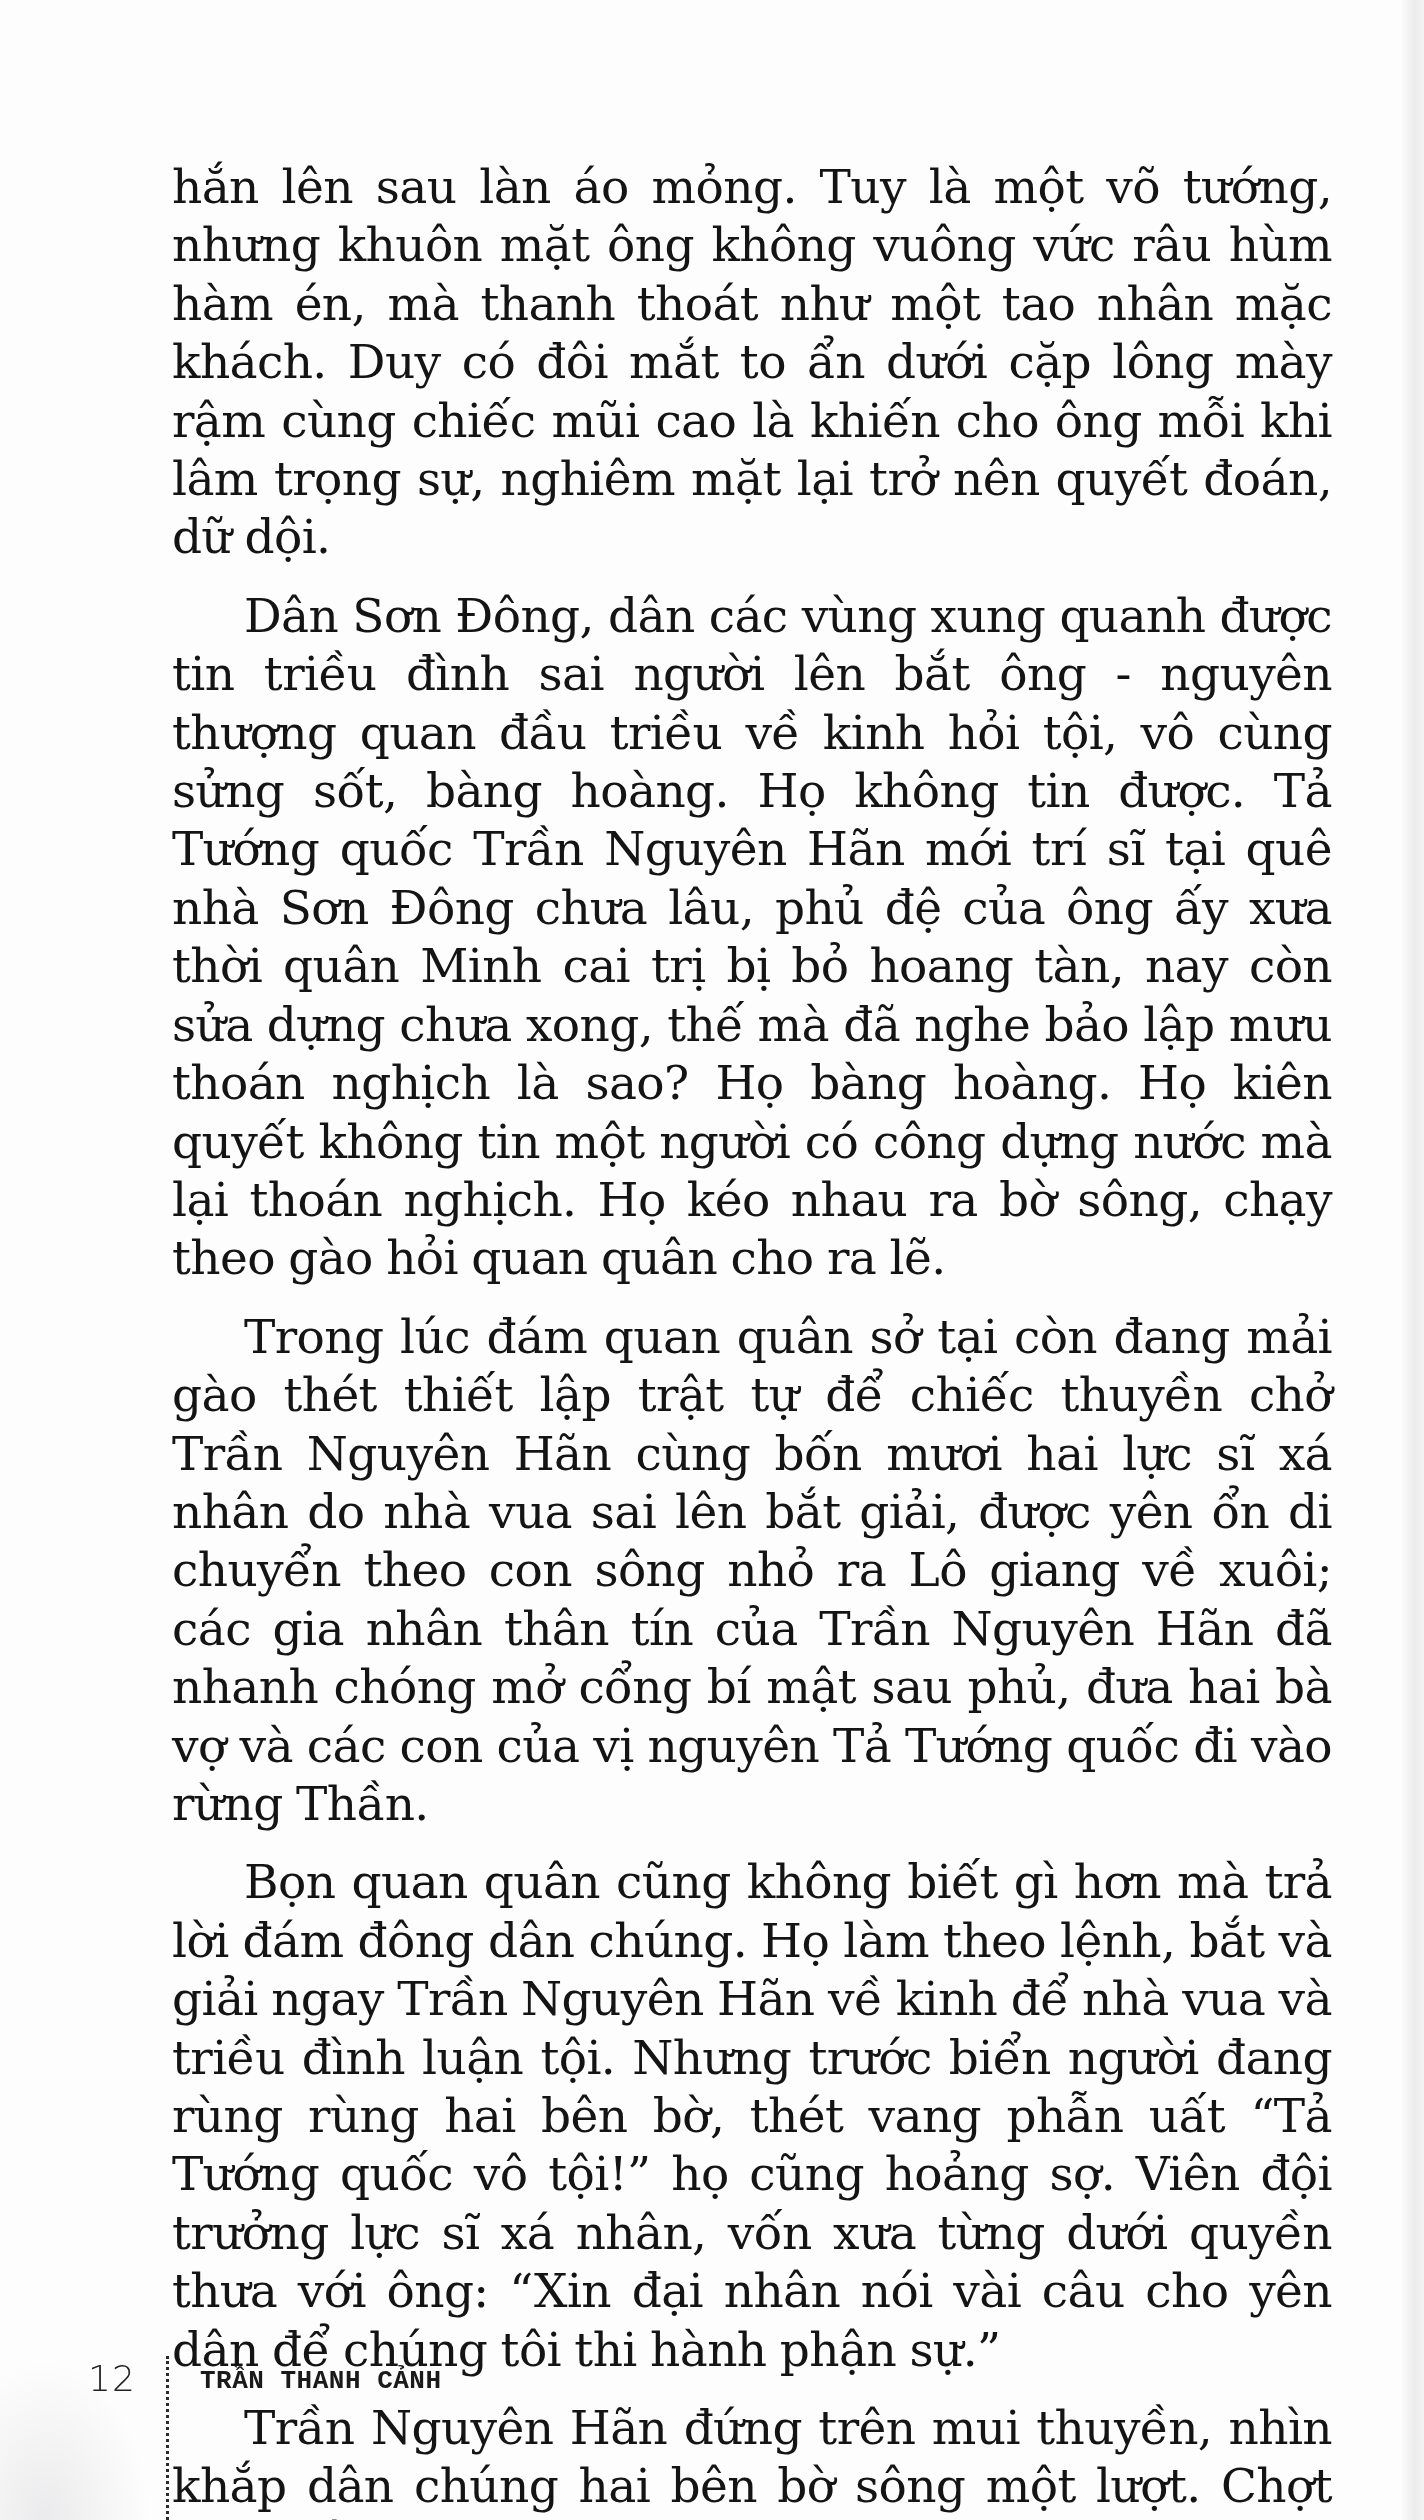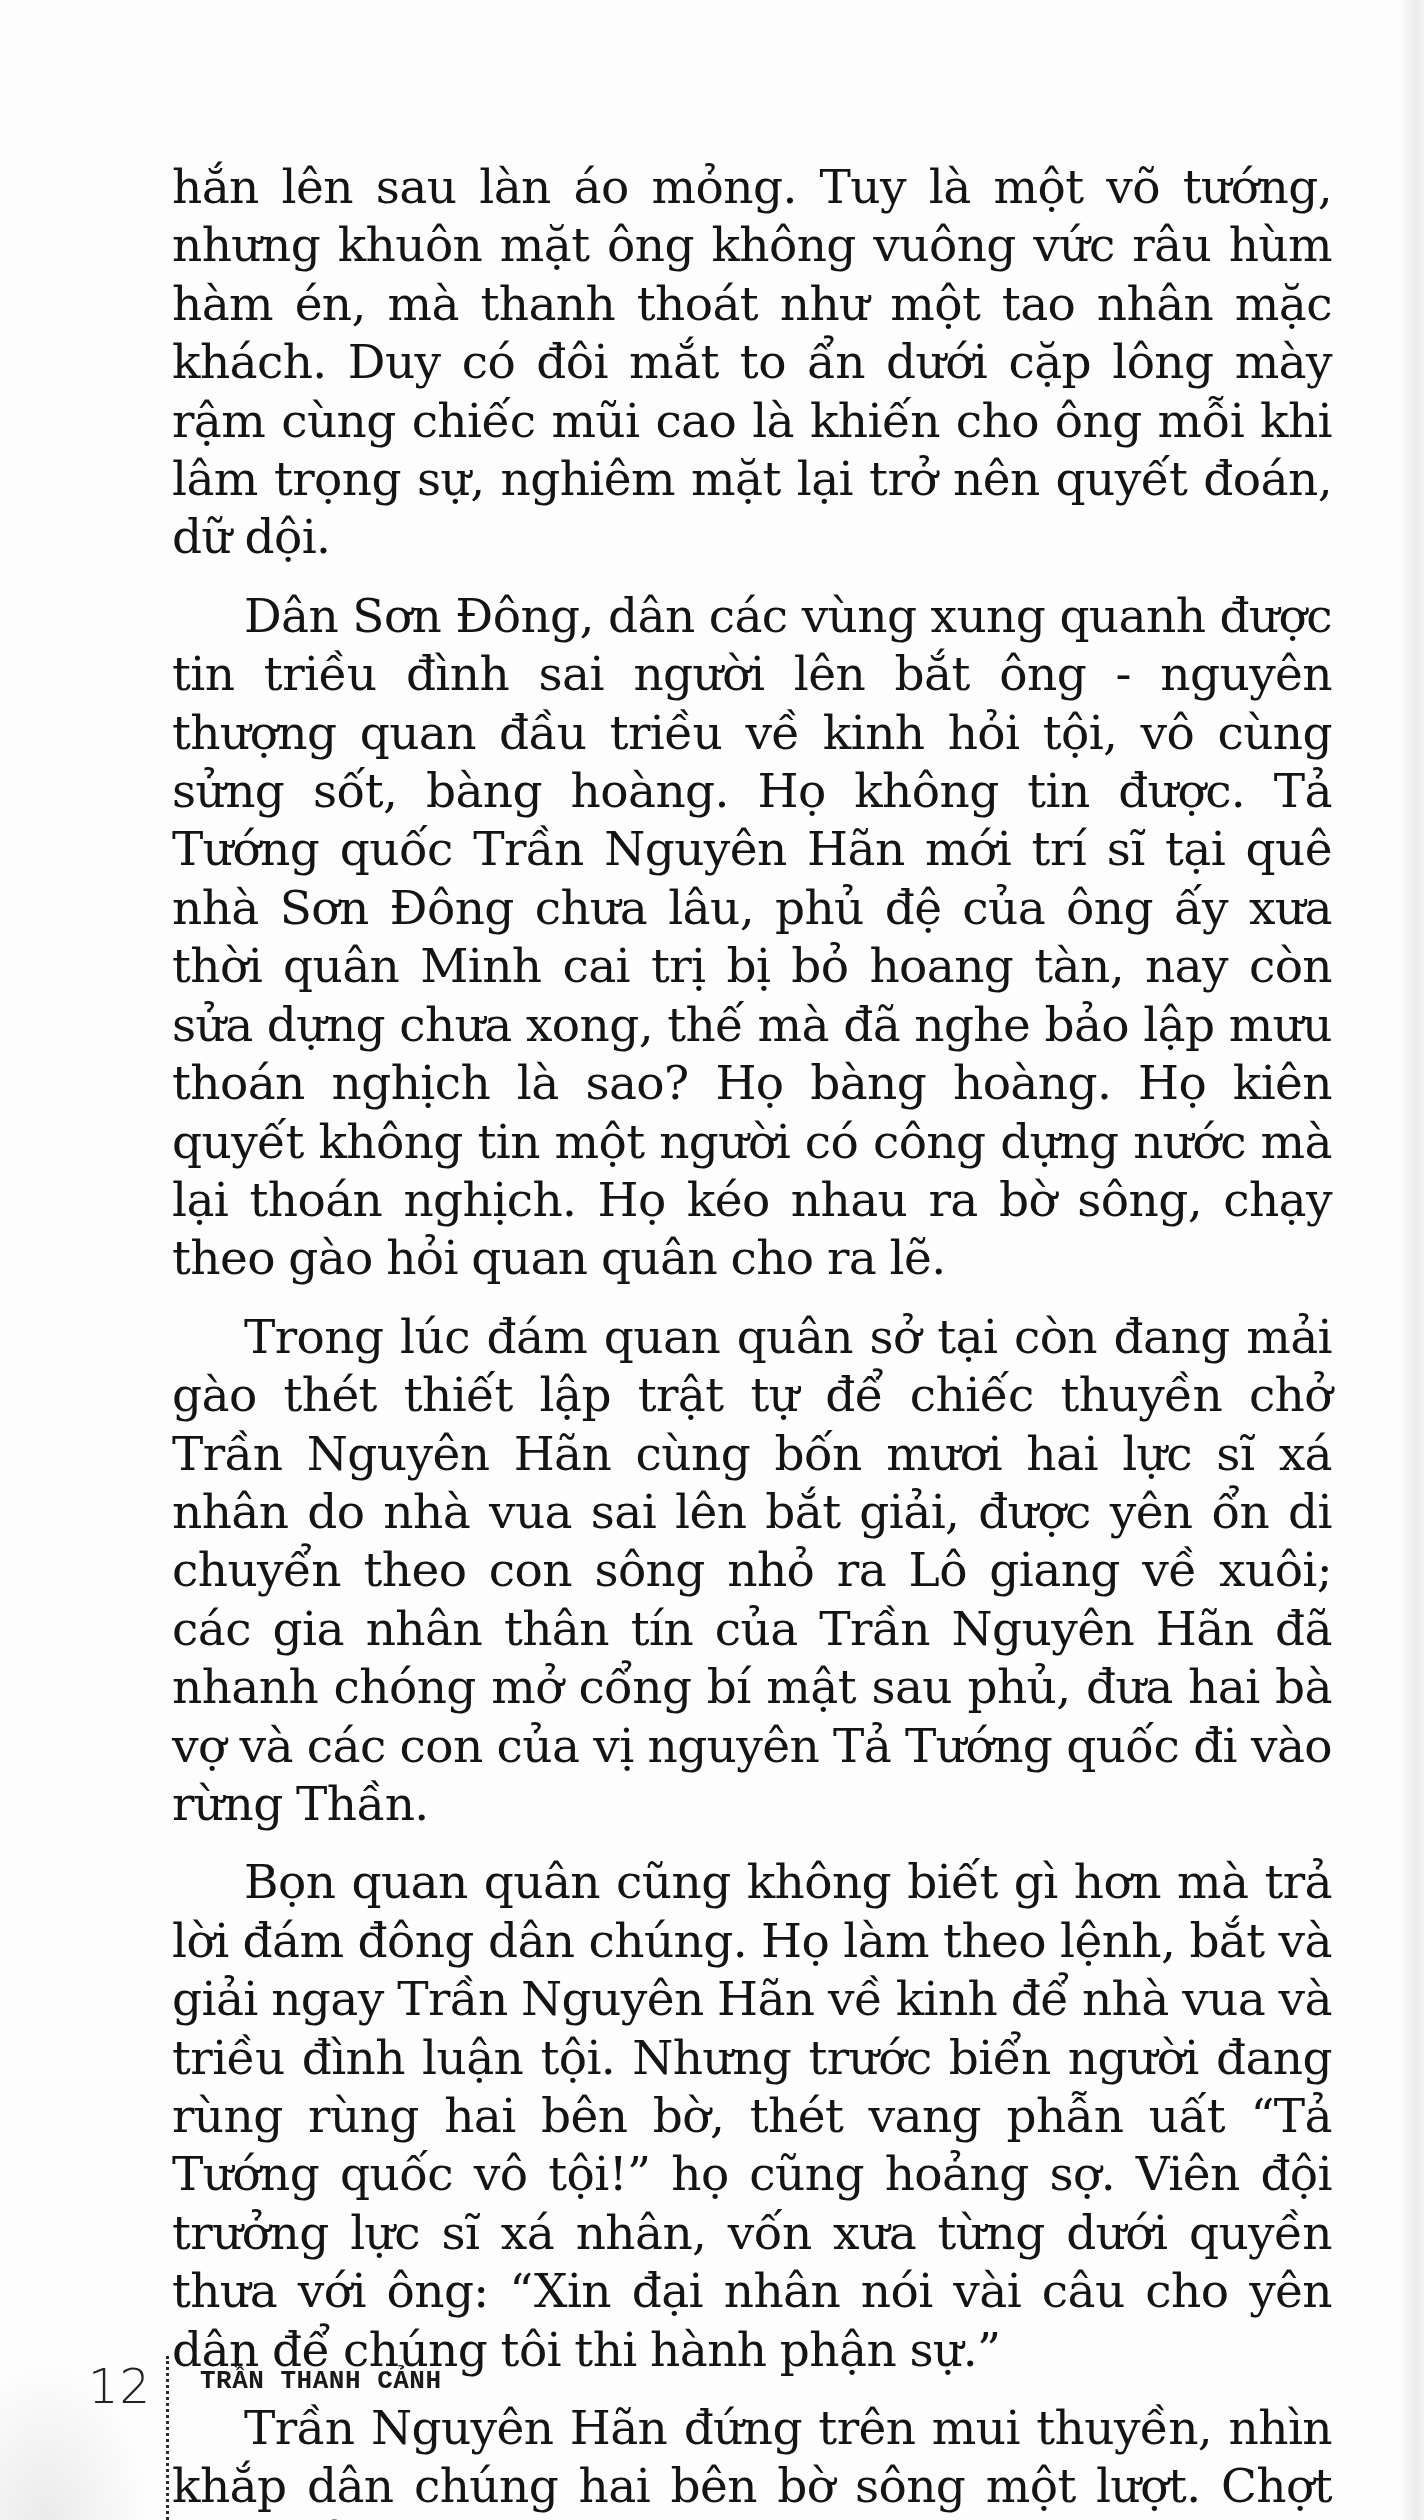--- a/index.html
+++ b/index.html
@@ -64,21 +64,21 @@
     top: 2340px;
     width: 1424px;
     height: 180px;
   }
   .page-number {
     position: absolute;
     left: 88px;
     top: 18px;
     font-family: "DejaVu Sans", "Liberation Sans", sans-serif;
     font-weight: 300;
-    font-size: 48px;
+    font-size: 36px;
     color: #222;
     letter-spacing: 1px;
   }
   .dotted-rule {
     position: absolute;
     left: 166px;
     top: 16px;
     width: 0;
     height: 170px;
     border-left: 3px dotted #2a2a2a;

